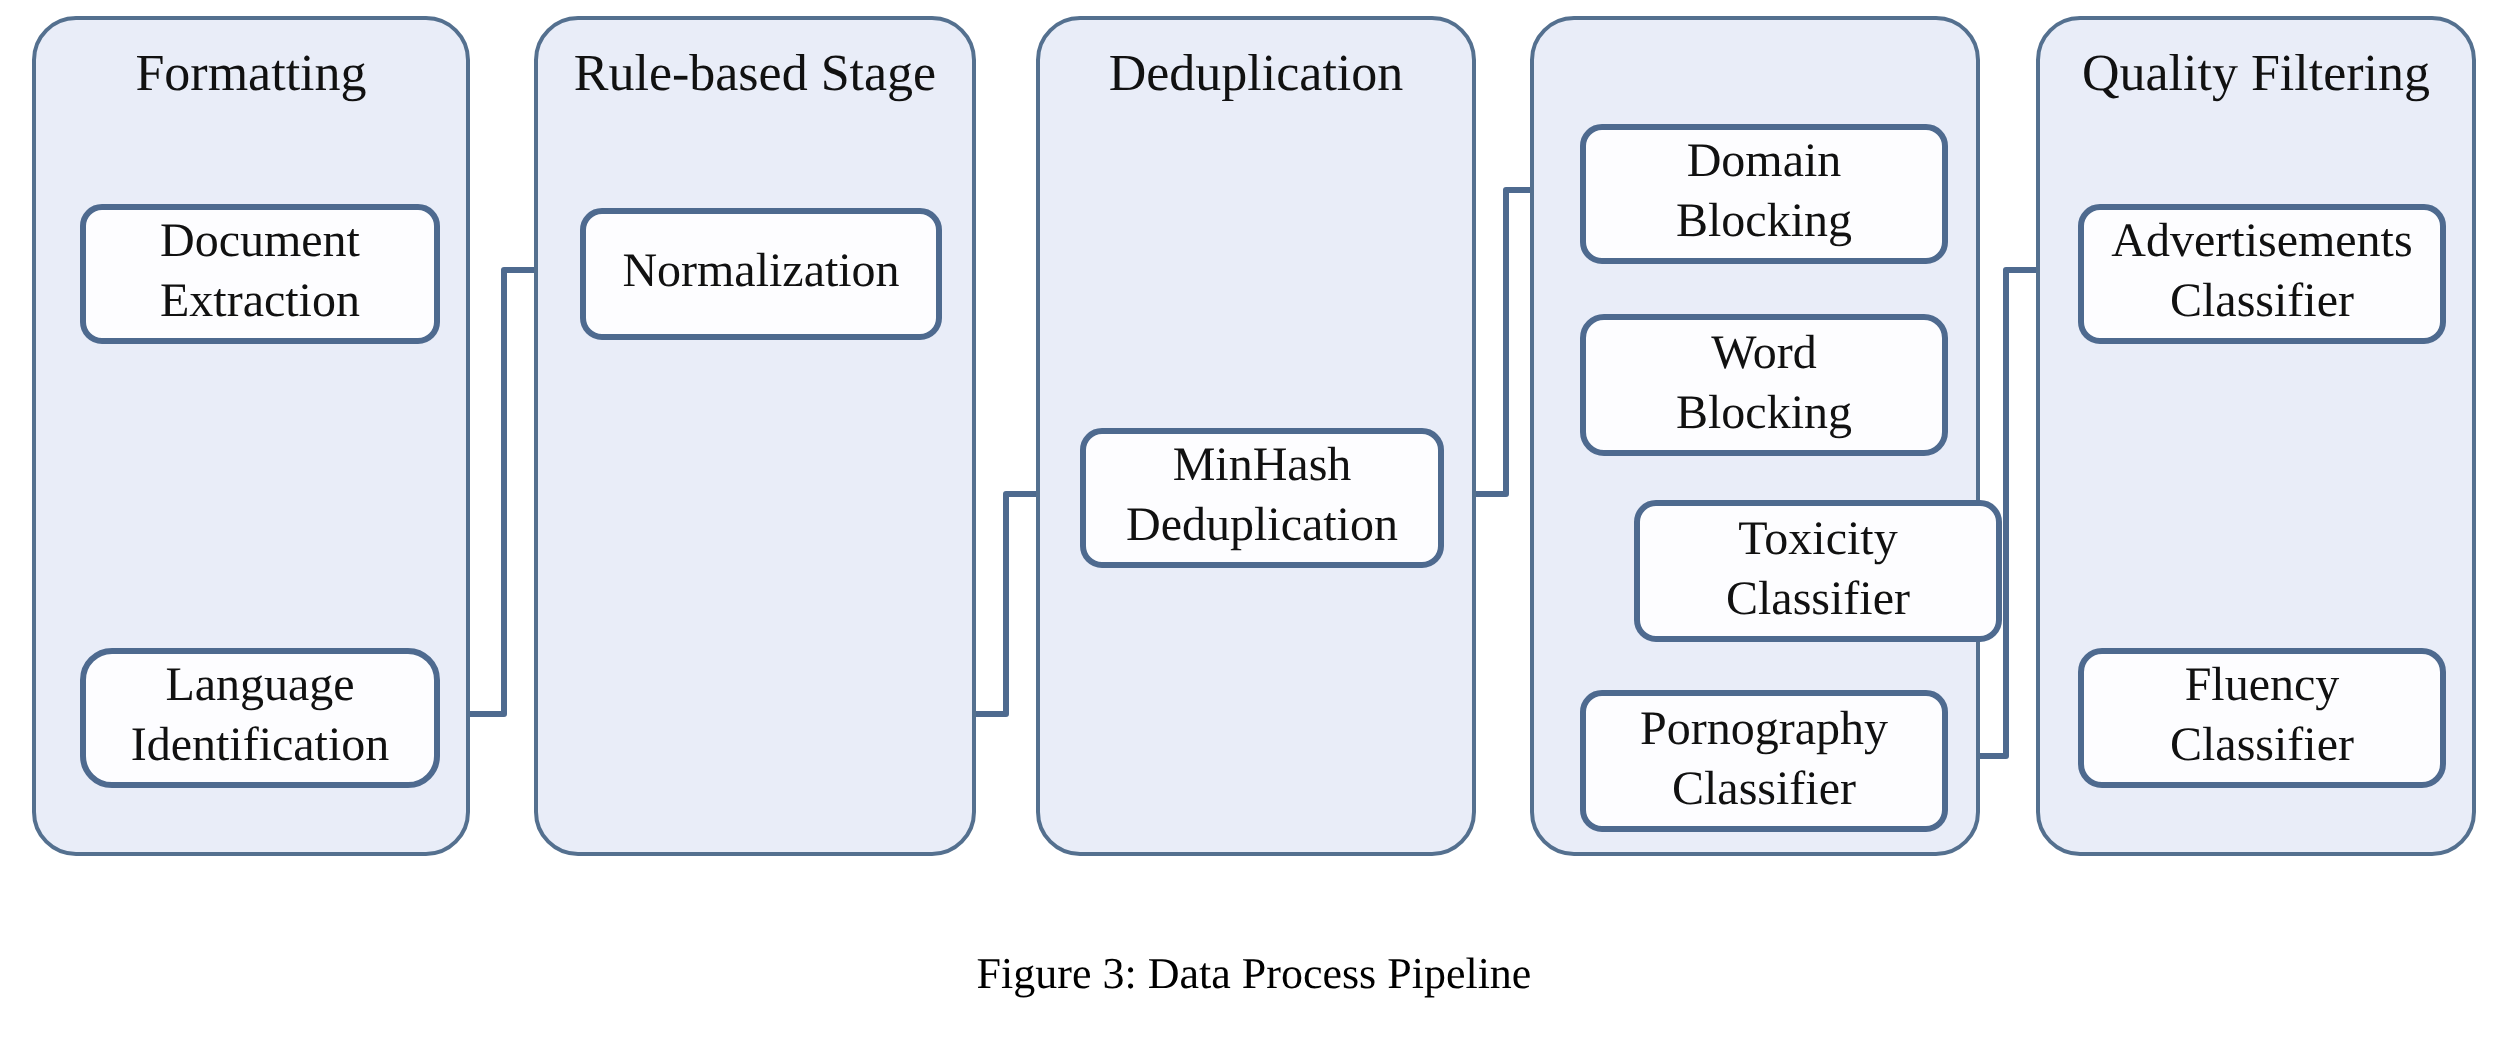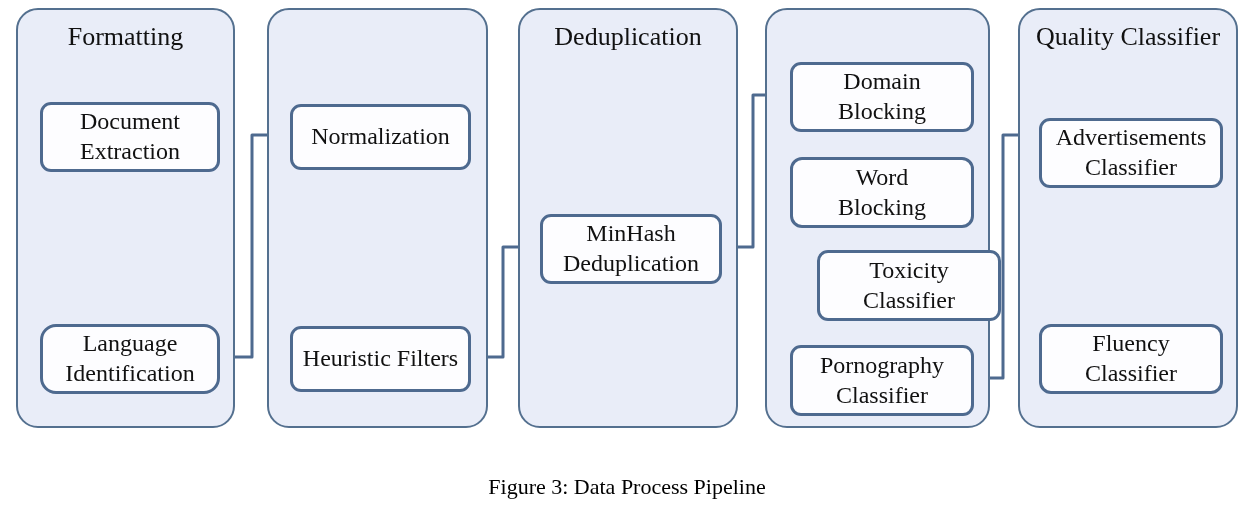--- a/index.html
+++ b/index.html
@@ -91,44 +91,44 @@
 
   <section class="stage" style="left:16px; width:219px;">
     <h2 class="stage-title">Formatting</h2>
     <div class="node" style="left:22px; top:92px; width:180px; height:70px;">Document
 Extraction</div>
     <div class="node" style="left:22px; top:314px; width:180px; height:70px;border-radius:16px;">Language
 Identification</div>
   </section>
 
   <section class="stage" style="left:267px; width:221px;">
+    <h2 class="stage-title">Rule-based Stage</h2>
     <div class="node" style="left:21px; top:94px; width:181px; height:66px;">Normalization</div>
-    <div class="node" style="left:21px; top:316px; width:181px; height:66px;">Heuristic Filters</div>
   </section>
 
   <section class="stage" style="left:518px; width:220px;">
     <h2 class="stage-title">Deduplication</h2>
     <div class="node" style="left:20px; top:204px; width:182px; height:70px;">MinHash
 Deduplication</div>
   </section>
 
   <section class="stage" style="left:765px; width:225px;">
     <div class="node" style="left:23px; top:52px; width:184px; height:70px;">Domain
 Blocking</div>
     <div class="node" style="left:23px; top:147px; width:184px; height:71px;border-radius:12px;">Word
 Blocking</div>
     <div class="node" style="left:23px; top:240px; width:184px; height:71px;margin-left:27px;">Toxicity
 Classifier</div>
     <div class="node" style="left:23px; top:335px; width:184px; height:71px;">Pornography
 Classifier</div>
   </section>
 
   <section class="stage" style="left:1018px; width:220px;">
-    <h2 class="stage-title">Quality Classifier</h2>
-    <div class="node" style="left:19px; top:92px; width:184px; height:70px;margin-top:16px;">Advertisements
+    <h2 class="stage-title">Quality Filtering</h2>
+    <div class="node" style="left:19px; top:92px; width:184px; height:70px;">Advertisements
 Classifier</div>
     <div class="node" style="left:19px; top:314px; width:184px; height:70px;border-radius:12px;">Fluency
 Classifier</div>
   </section>
 
   <p class="caption">Figure 3: Data Process Pipeline</p>
 
 </div>
 
 </body></html>

